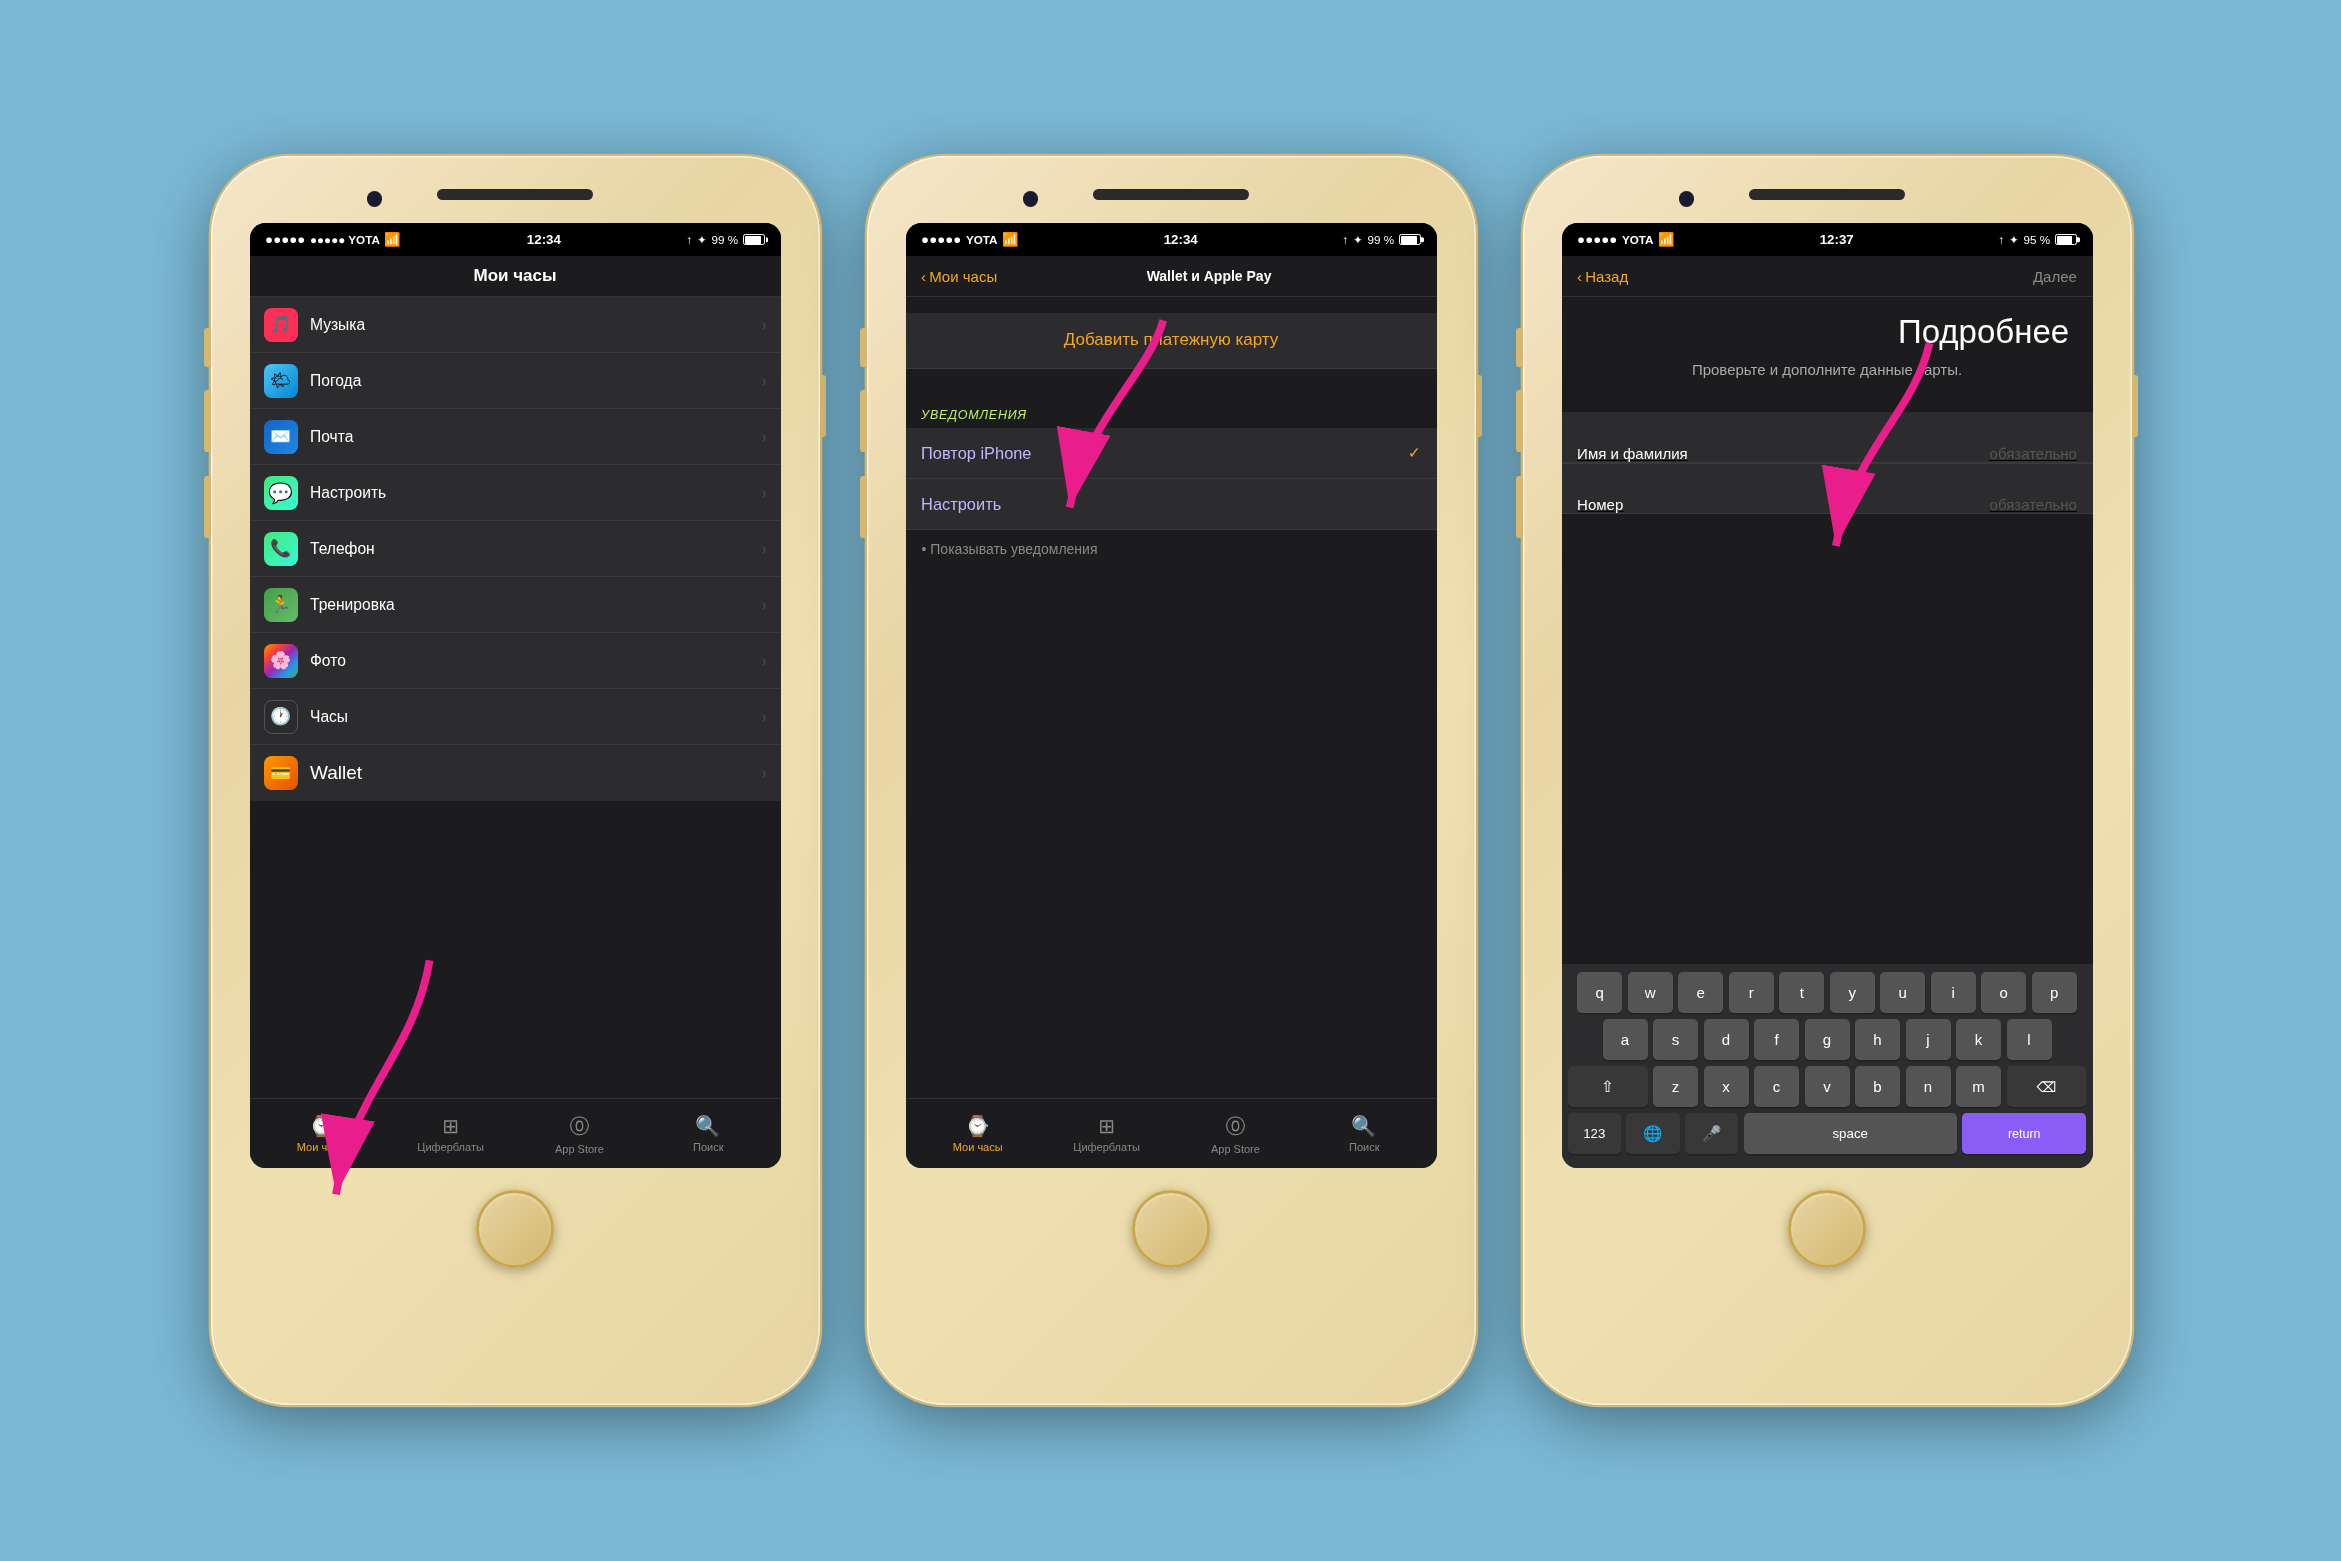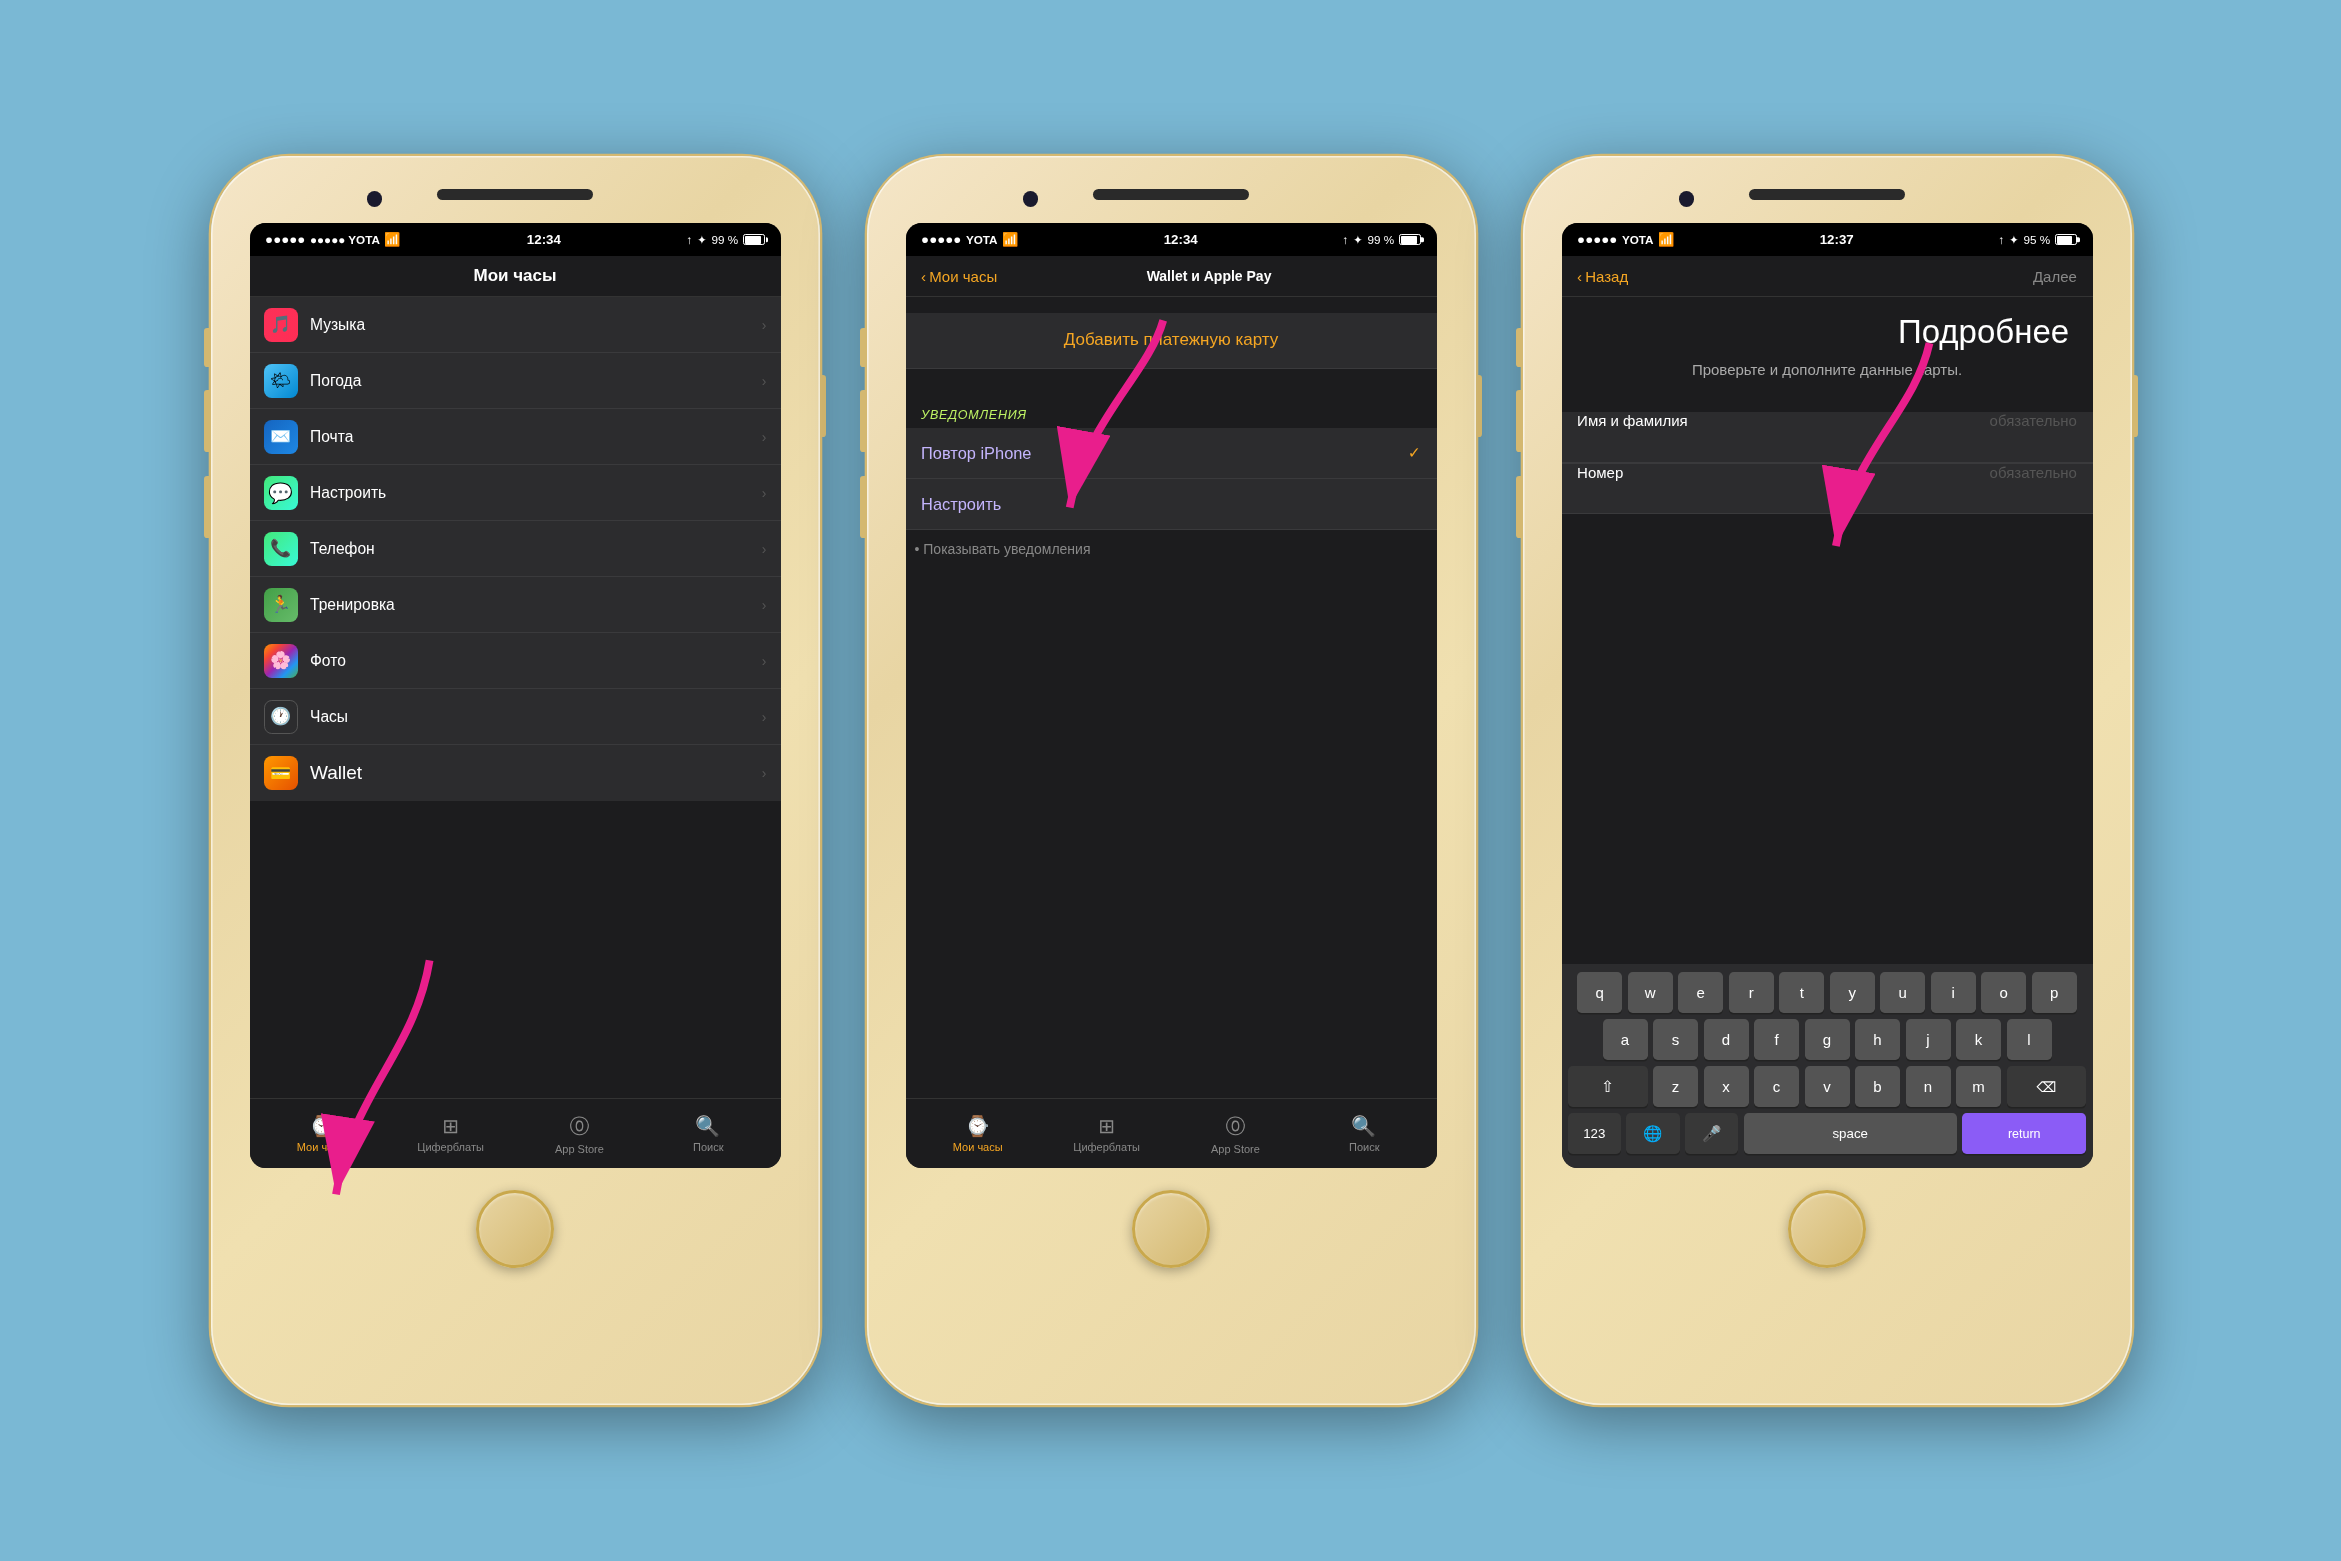--- a/index.html
+++ b/index.html
@@ -306,21 +306,21 @@
       color: #c4b5fd;
       font-size: 16.4px;
     }
     .wallet-checkmark {
       color: #f5a623;
       font-size: 15.6px;
     }
     .wallet-sub-text {
       color: #888;
       font-size: 14px;
-      padding: 11px 9px;
+      padding: 11px 16px;
     }
 
     
     .form-title {
       color: white;
       font-size: 33px;
       font-weight: 300;
       text-align: right;
       padding: 15.6px 23.4px 7.8px;
     }
@@ -330,22 +330,23 @@
       text-align: center;
       padding: 0 31px 15.6px;
       line-height: 1.5;
     }
     .form-row {
       background: #2c2c2e;
       border-bottom: 0.8px solid #3a3a3c;
       padding: 0 15.6px;
       height: 51px;
       display: flex;
-      align-items: flex-start;
+      align-items: flex-end;
       gap: 7.8px;
+      text-decoration: underline;
     }
     .form-label {
       color: white;
       font-size: 15px;
       font-weight: 500;
       white-space: nowrap;
     }
     .form-placeholder {
       color: #555;
       font-size: 15px;

